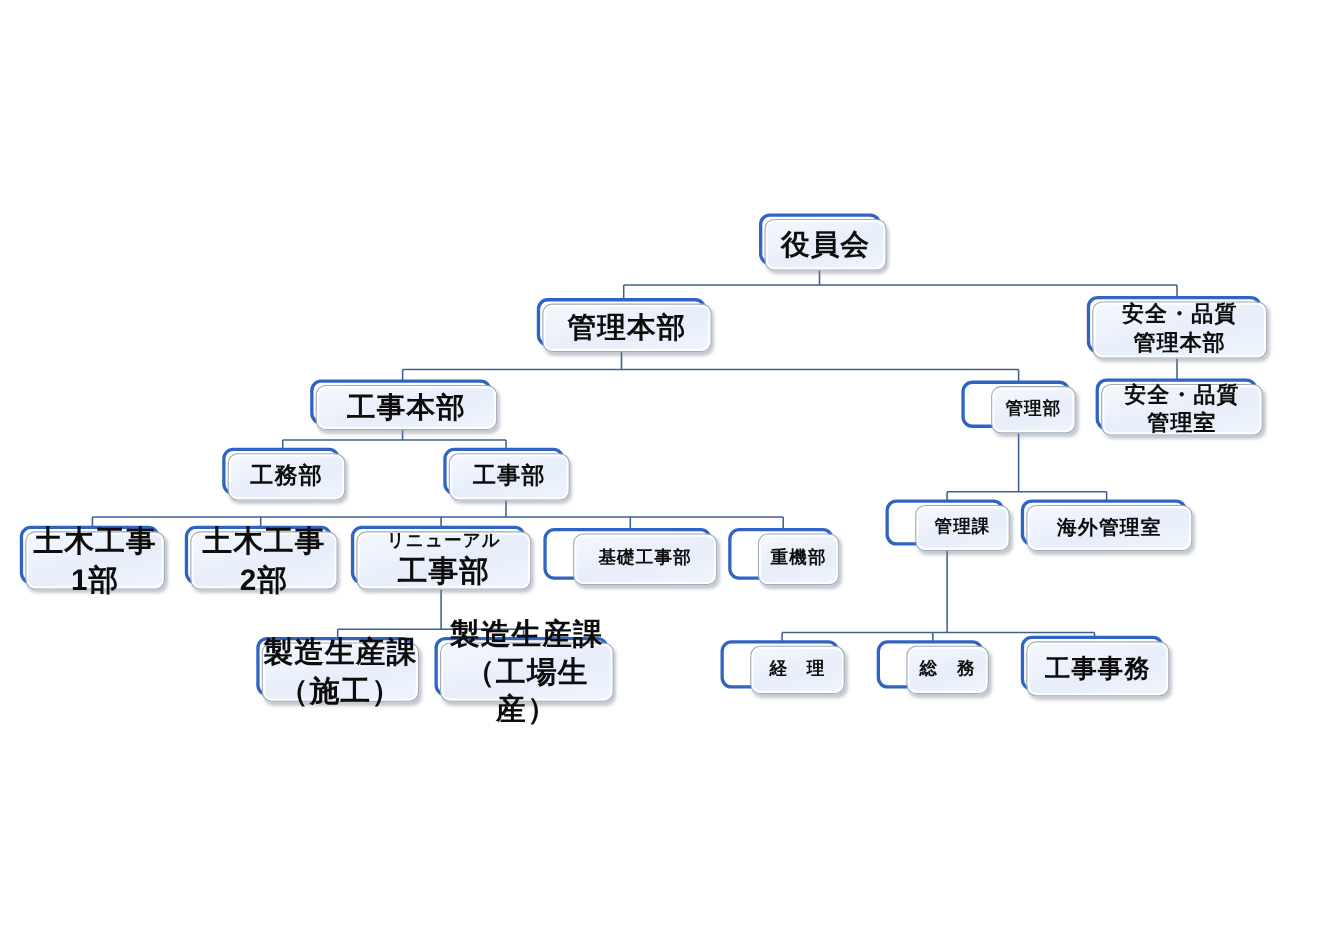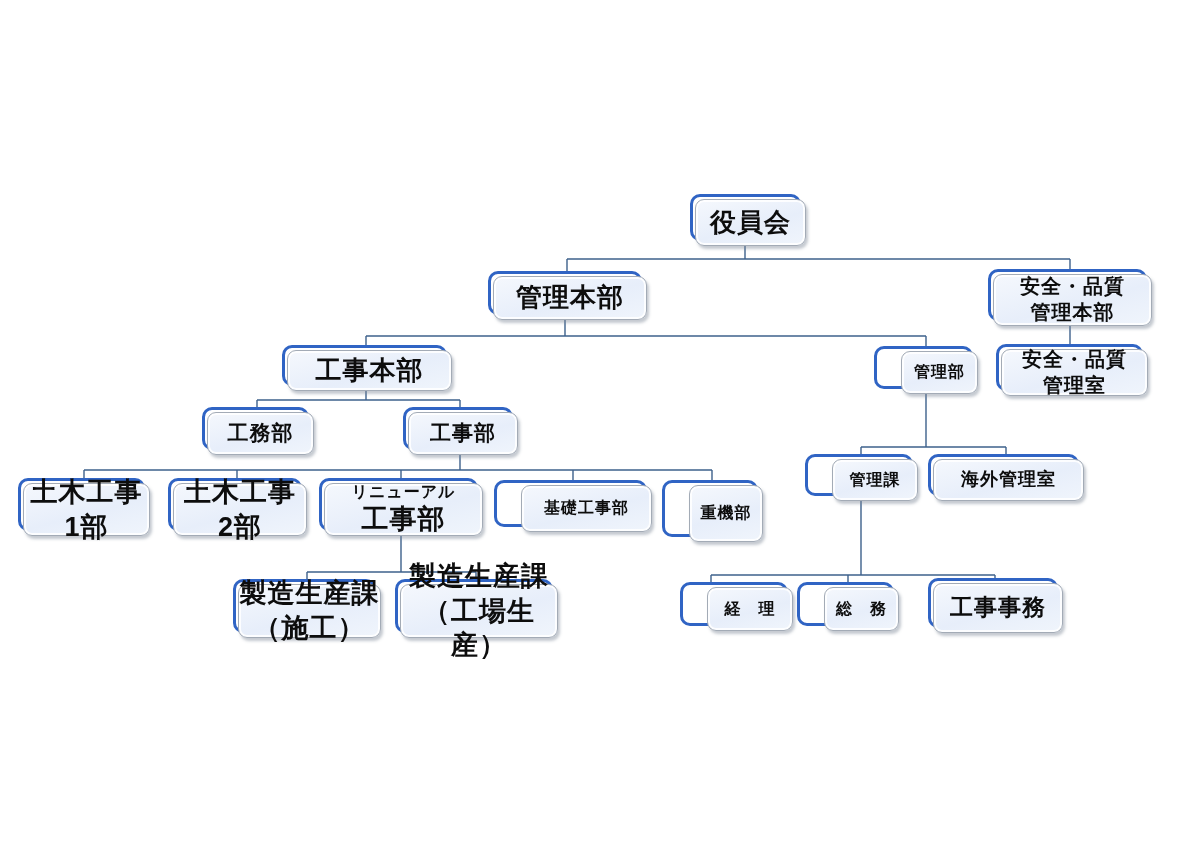--- a/index.html
+++ b/index.html
@@ -135,21 +135,21 @@
       <span class="fz16">リニューアル</span>
       <span class="fz21">工事部</span>
     </div>
   </div>
 
   <div class="node" style="left:494px;top:480px;width:158px;height:52px;">
     <div class="back"></div>
     <div class="face fz24">基礎工事部</div>
   </div>
 
-  <div class="node" style="left:662px;top:480px;width:101px;height:62px;">
+  <div class="node" style="left:662px;top:480px;width:101px;height:52px;">
     <div class="back"></div>
     <div class="face fz24">重機部</div>
   </div>
 
   <div class="node" style="left:805px;top:454px;width:113px;height:47px;">
     <div class="back"></div>
     <div class="face fz24">管理課</div>
   </div>
 
   <div class="node" style="left:928px;top:454px;width:156px;height:47px;">
@@ -162,21 +162,21 @@
     <div class="face fz21">製造生産課
 （施工）</div>
   </div>
 
   <div class="node" style="left:395px;top:579px;width:163px;height:59px;">
     <div class="back"></div>
     <div class="face fz21">製造生産課
 （工場生産）</div>
   </div>
 
-  <div class="node" style="left:680px;top:582px;width:113px;height:49px;">
+  <div class="node" style="left:655px;top:582px;width:113px;height:49px;font-family:Liberation Mono, monospace;">
     <div class="back"></div>
     <div class="face fz24">経　理</div>
   </div>
 
   <div class="node" style="left:928px;top:578px;width:135px;height:55px;">
     <div class="back"></div>
     <div class="face fz23">工事事務</div>
   </div>
 
   <div class="node" style="left:797px;top:582px;width:102px;height:49px;">

